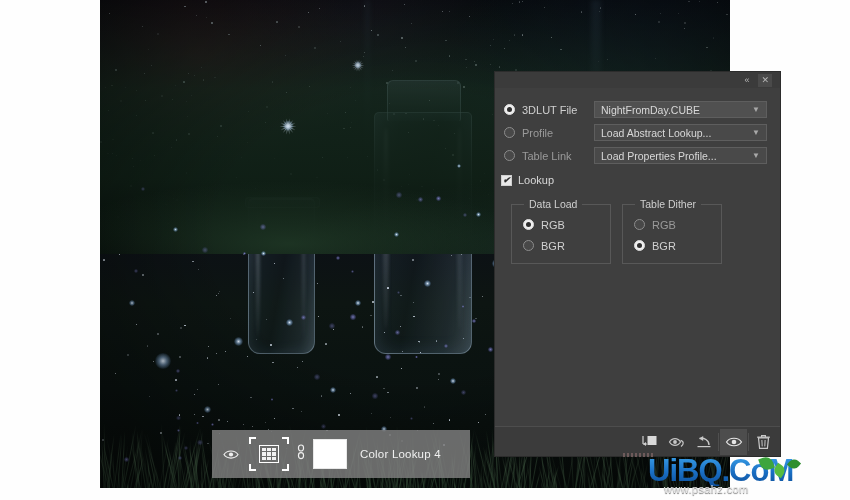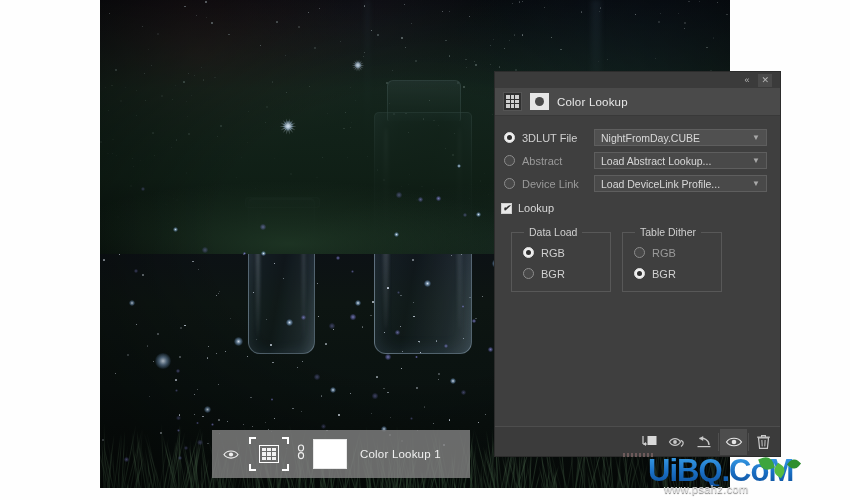--- a/index.html
+++ b/index.html
@@ -1354,76 +1354,59 @@
 
     <div>
       <svg width="10" height="16" viewBox="0 0 10 16">
         <rect x="2.5" y="1" width="5" height="6" rx="2.5" fill="none" stroke="#efefef" stroke-width="1.2"></rect>
         <rect x="2.5" y="8.6" width="5" height="6" rx="2.5" fill="none" stroke="#efefef" stroke-width="1.2"></rect>
       </svg>
     </div>
 
     <div class="lyr-mask"></div>
 
-    <span class="lyr-name">Color Lookup 1</span>
+    <span class="lyr-name">Color Lookup 4</span>
   </div>
 
   <div id="props">
 
     <div class="win-ctrl-row">
       <span class="win-btn">«</span>
       <span class="win-btn win-close">✕</span>
     </div>
 
 
-    <div class="title-row">
-      <span class="ic-grid">
-        <span></span>
-          <span></span>
-          <span></span>
-        <span></span>
-          <span></span>
-          <span></span>
-        <span></span>
-          <span></span>
-          <span></span>
-      </span>
-      <span class="ic-mask">
-          <i></i>
-        </span>
-      <span class="title-txt">Color Lookup</span>
-    </div>
 
     <div class="body">
 
       <div class="row">
         <span class="radio on">
             <i></i>
           </span>
         <span class="rlabel">3DLUT File</span>
         <span class="select wide">
           <span>NightFromDay.CUBE</span>
           <span class="caret">▼</span>
         </span>
       </div>
 
       <div class="row">
         <span class="radio"></span>
-        <span class="rlabel dim">Abstract</span>
+        <span class="rlabel dim">Profile</span>
         <span class="select">
           <span>Load Abstract Lookup...</span>
           <span class="caret">▼</span>
         </span>
       </div>
 
       <div class="row">
         <span class="radio"></span>
-        <span class="rlabel dim">Device Link</span>
+        <span class="rlabel dim">Table Link</span>
         <span class="select">
-          <span>Load DeviceLink Profile...</span>
+          <span>Load Properties Profile...</span>
           <span class="caret">▼</span>
         </span>
       </div>
 
       <div class="chk-row">
         <span class="chkbox">
           <i>✔</i>
         </span>
         <span class="chk-label">Lookup</span>
       </div>

